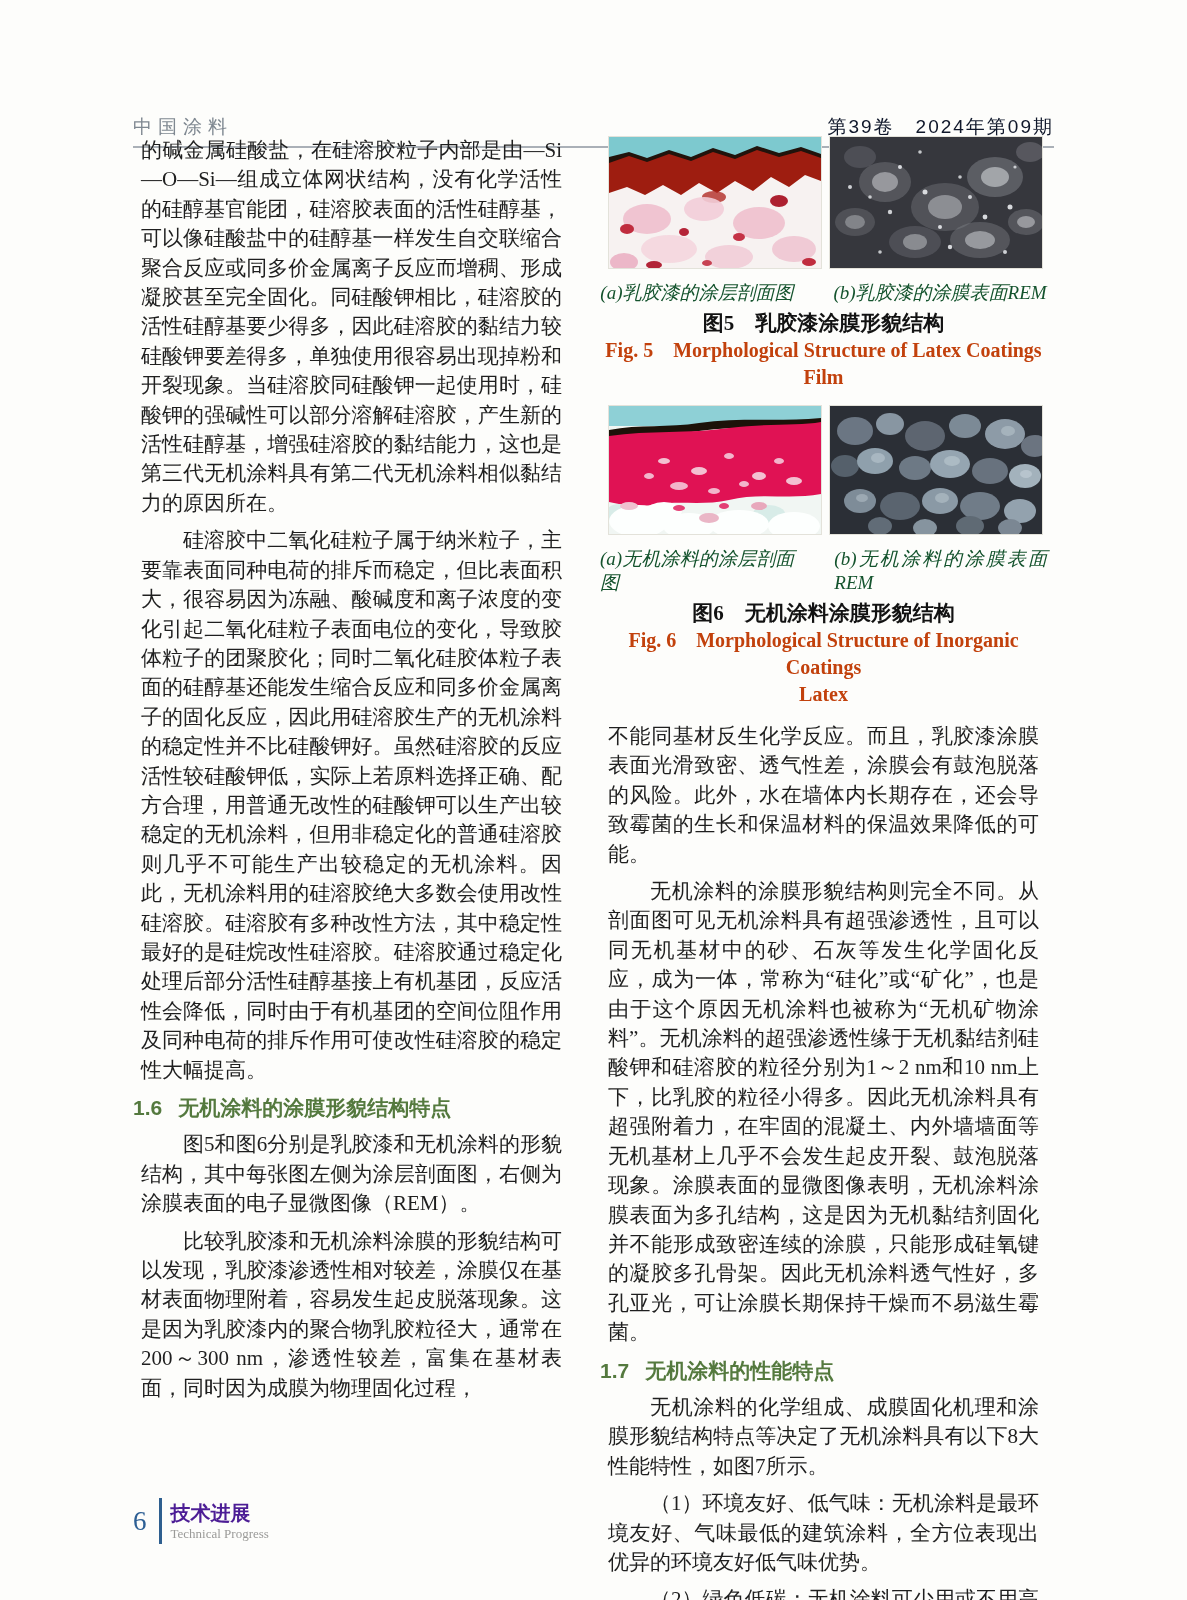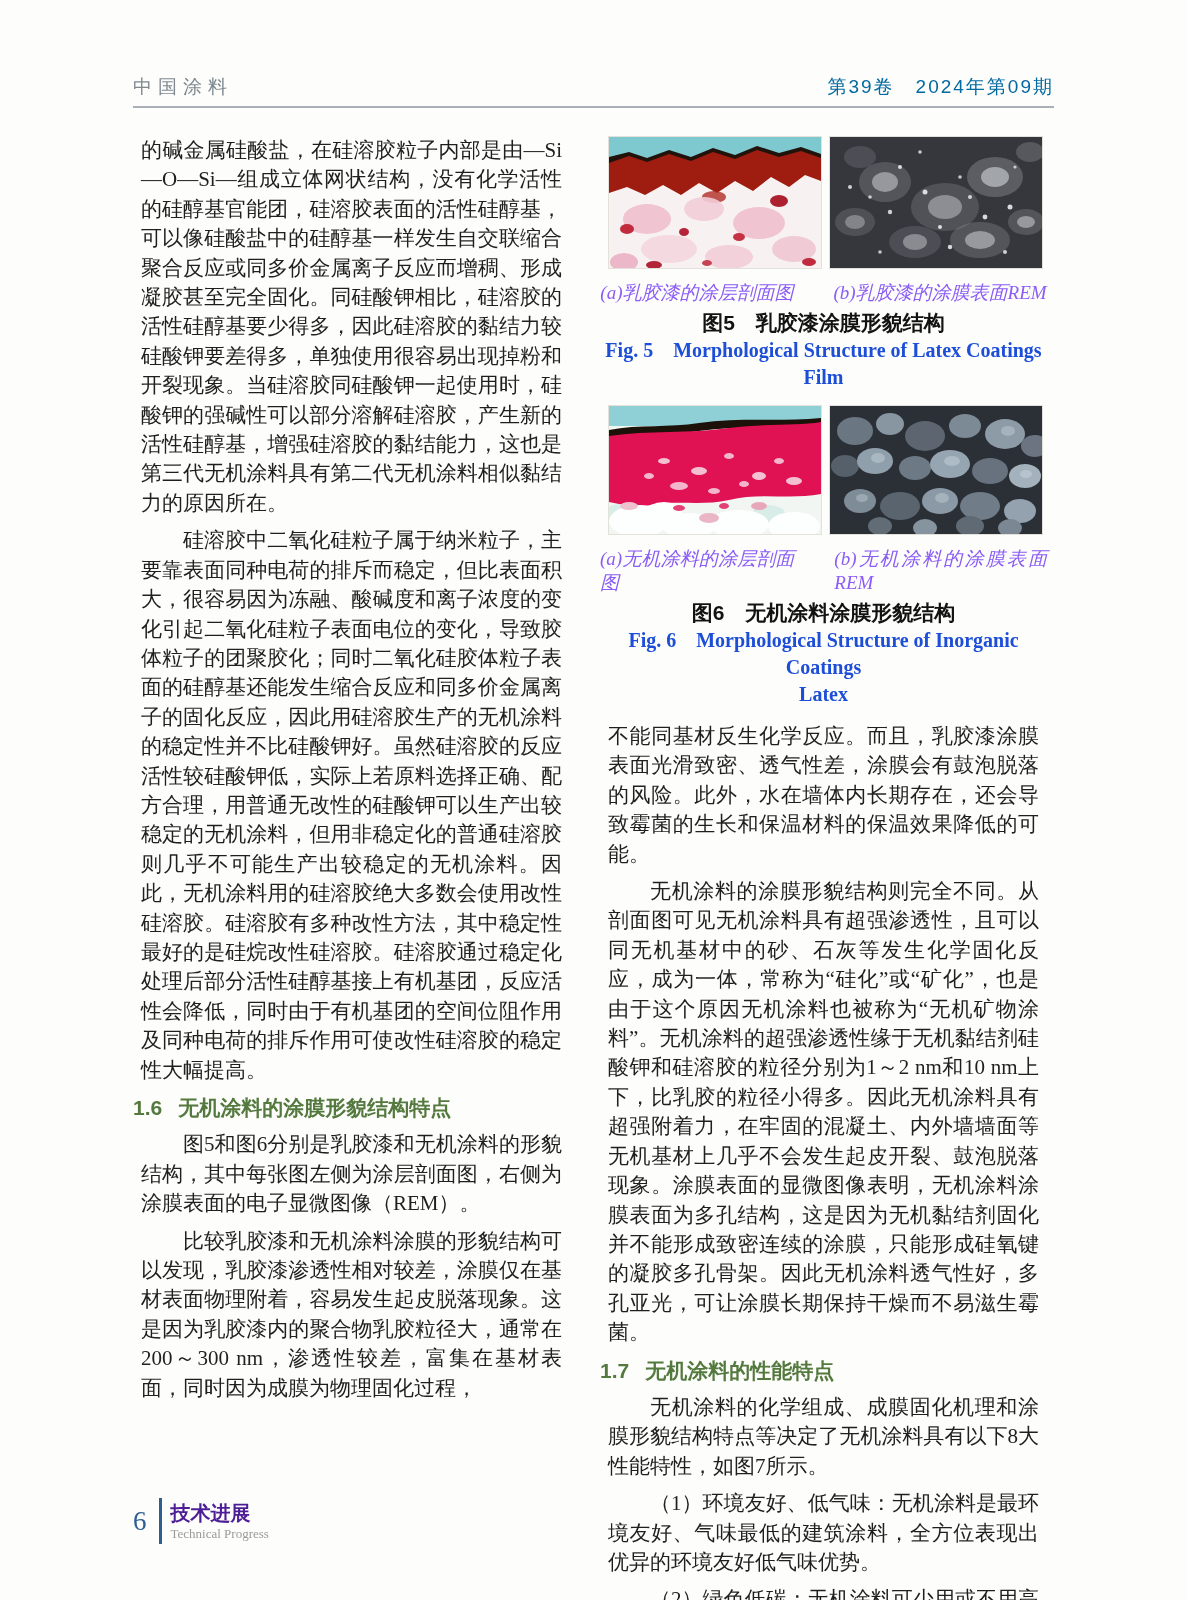--- a/index.html
+++ b/index.html
@@ -7,44 +7,44 @@
     position:relative;width:1187px;height:1600px;background:#fdfdfb;
     font-family:"Liberation Serif","DejaVu Serif",serif;color:#1f1f1f;
     overflow:hidden;
   }
   
   .header{position:absolute;left:133px;top:74px;width:921px;}
   .header-row{display:flex;justify-content:space-between;align-items:baseline;}
   .journal-title{font-family:"Liberation Sans","DejaVu Sans",sans-serif;
     font-size:19px;color:#7f8891;letter-spacing:6px;}
   .issue-info{font-family:"Liberation Sans","DejaVu Sans",sans-serif;
-    font-size:19px;color:#0369a1;letter-spacing:2px;}
+    font-size:19px;color:#0f172a;letter-spacing:2px;margin-top:40px;}
   .header-rule{margin-top:6px;border-bottom:2px solid #aab0b7;}
   
   .col{position:absolute;top:128px;font-size:21px;line-height:29.4px;text-align:justify;}
   .col-left{left:133px;width:437px;}
   .col-right{left:600px;width:447px;}
   .para{margin:8px;text-indent:2em;}
   .para.no-indent{text-indent:0;}
   
   .sec-heading{display:flex;align-items:baseline;margin:4px 0 2px 0;
     font-family:Liberation Sans, sans-serif;font-weight:bold;
     font-size:21px;color:#54793e;text-indent:0;}
   .sec-heading .num{margin-right:16px;}
   
   .figure{margin:0 0 14px 0;}
   .fig5{margin-top:8px;}
   .img-row{display:flex;gap:7px;margin-left:8px;}
   .micrograph{display:block;border:1px solid #e3e2da;}
   .cap-row{display:flex;justify-content:center;gap:40px;margin-top:12px;
-    font-size:19px;line-height:24px;color:#8b5cf6;font-style:italic;text-indent:0;}
-  .fig-title-zh{margin-top:4px;text-align:center;font-family:Liberation Sans, sans-serif;
+    font-size:19px;line-height:24px;color:#14532d;font-style:italic;text-indent:0;}
+  .fig-title-zh{margin-top:4px;text-align:center;font-family:Liberation Serif, serif;
     font-weight:bold;font-size:21px;line-height:28px;color:#121212;text-indent:0;}
   .fig-title-en{text-align:center;font-family:"Liberation Serif","DejaVu Serif",serif;
-    font-weight:bold;font-size:20px;line-height:27px;color:#1d4ed8;text-indent:0;}
+    font-weight:bold;font-size:20px;line-height:27px;color:#c2410c;text-indent:0;}
   
   .footer{position:absolute;left:133px;top:1498px;display:flex;align-items:center;}
   .page-num{font-size:27px;color:#2d5f94;margin-right:12px;font-family:"Liberation Serif","DejaVu Serif",serif;}
   .footer-bar{width:3px;height:46px;background:#2e5f8f;margin-right:9px;}
   .footer-text{display:flex;flex-direction:column;justify-content:center;}
   .footer-zh{font-family:"Liberation Sans","DejaVu Sans",sans-serif;font-weight:bold;
     font-size:20px;line-height:24px;color:#4c1d95;}
   .footer-en{font-family:"Liberation Serif","DejaVu Serif",serif;font-size:13px;
     line-height:17px;color:#9a9a98;}
 </style>

